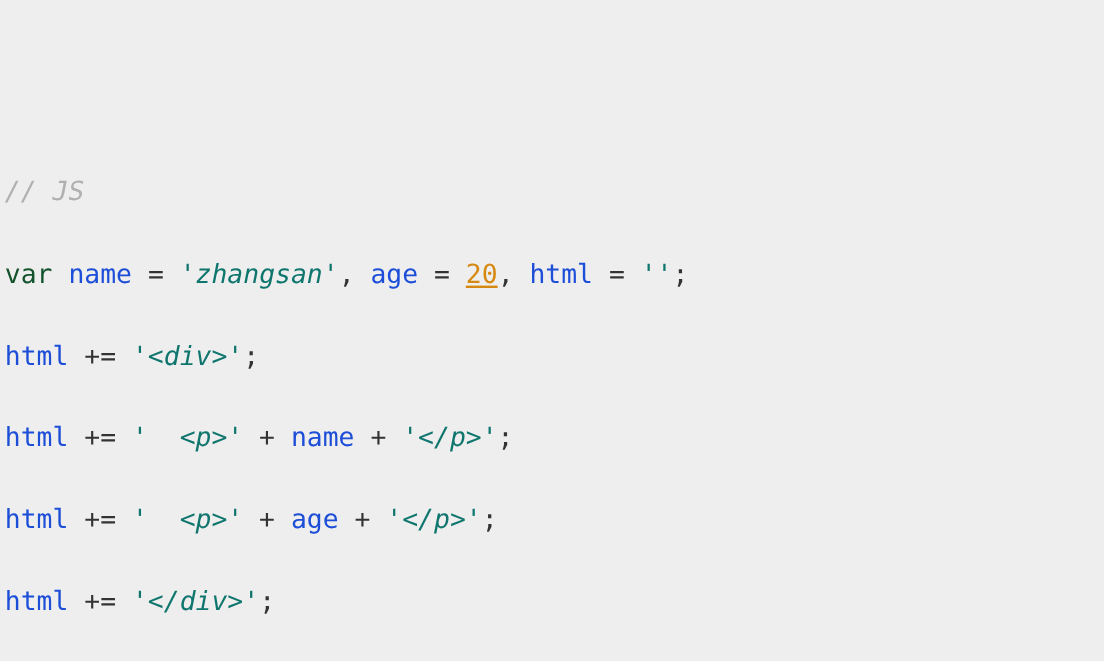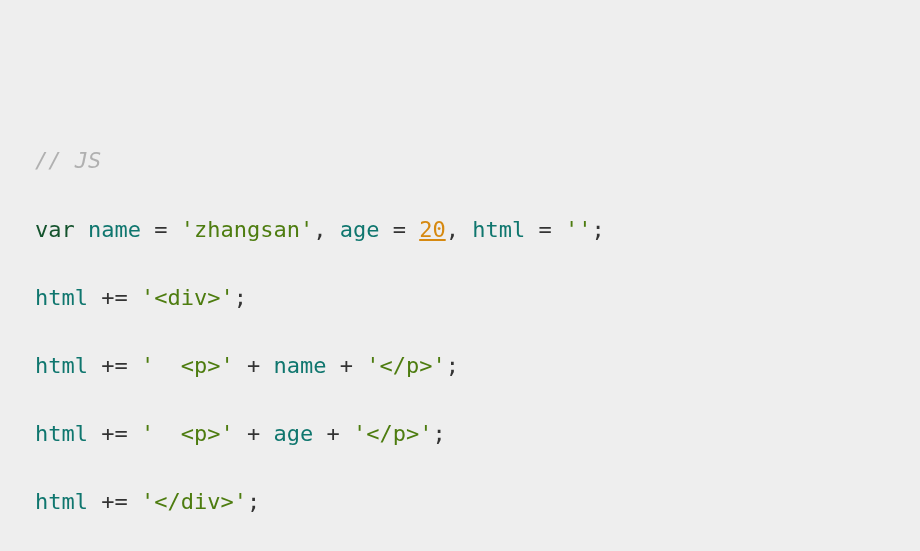--- a/index.html
+++ b/index.html
@@ -9,25 +9,25 @@
     font-family: "Menlo", "Consolas", "DejaVu Sans Mono", monospace;
     font-size: 22px;
     line-height: 1.55;
     color: #333333;
     white-space: pre;
     overflow: hidden;
     width: 920px;
     height: 551px;
     box-sizing: border-box;
   }
-  .line { display: block; margin-left: 31px; }
+  .line { display: block; }
   .cmt { color: #b0b0b0; font-style: italic; }
   .kw  { color: #14532d; }
-  .ident { color: #0f766e; }
-  .str { color: #4d7c0f; }
+  .ident { color: #1d4ed8; }
+  .str { color: #0f766e; font-style: italic; }
   .num { color: #d68910; text-decoration: underline; }
   .op  { color: #333333; }
 </style>
 </head>
 <body>
 
 
 
 <span class="line"><span class="cmt">// JS</span></span>
 <span class="line"><span class="kw">var</span> <span class="ident">name</span><span class="op"> = </span><span class="str">'zhangsan'</span><span class="op">, </span><span class="ident">age</span><span class="op"> = </span><span class="num">20</span><span class="op">, </span><span class="ident">html</span><span class="op"> = </span><span class="str">''</span><span class="op">;</span></span>

